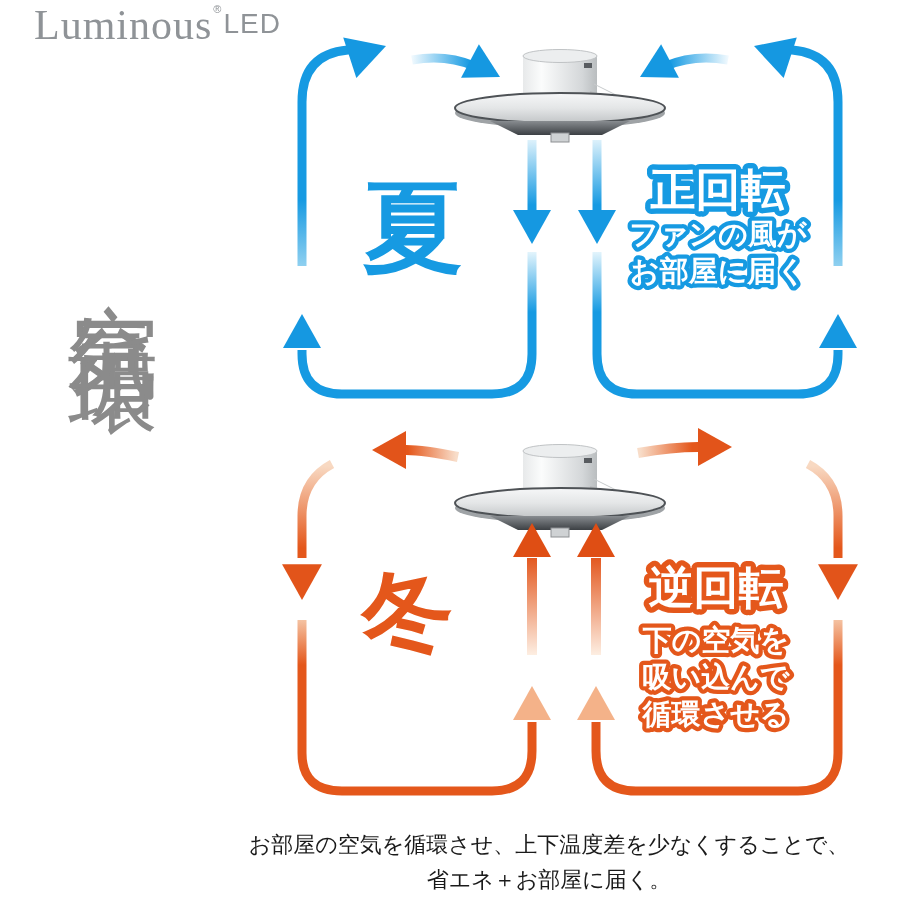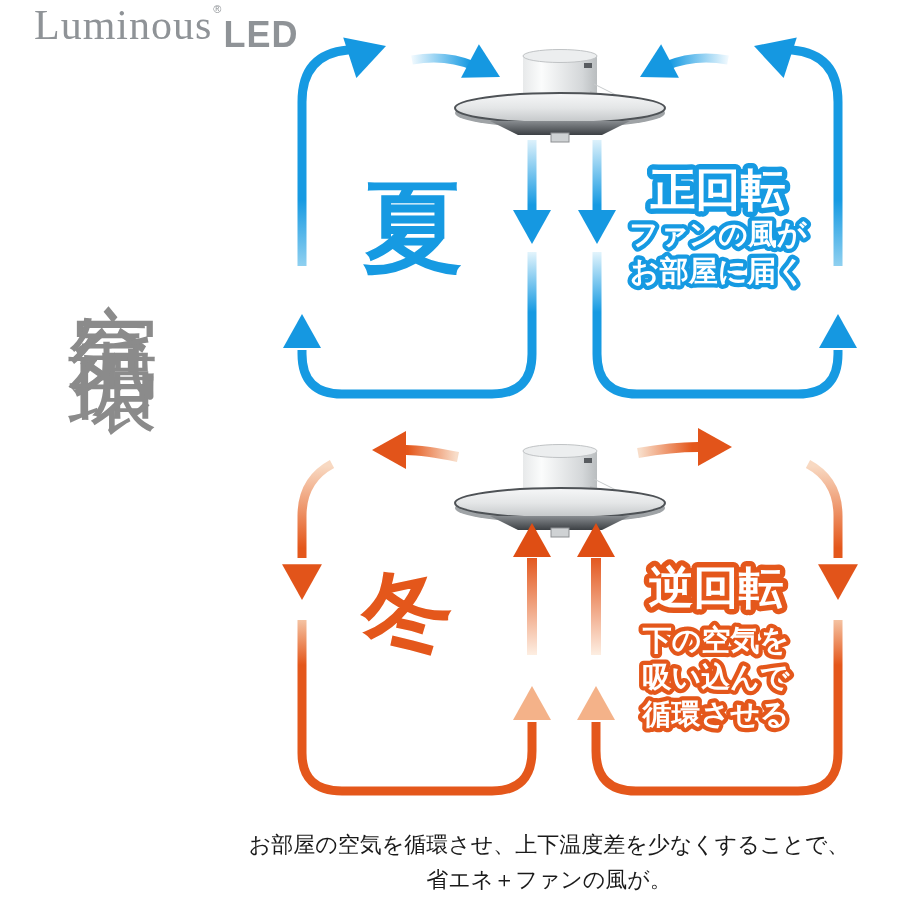--- a/index.html
+++ b/index.html
@@ -11,21 +11,21 @@
   .stage{position:absolute;inset:0;width:900px;height:900px;}
   .logo{
     position:absolute;left:34px;top:4px;display:flex;align-items:flex-start;
     color:var(--logo-gray,#8f9397);white-space:nowrap;
   }
   .logo-brand{
     font-family:"Liberation Serif",serif;font-size:42px;font-weight:normal;
     letter-spacing:1px;line-height:1;
   }
   .logo-reg{font-size:11px;line-height:1;margin:0 2px 0 1px;}
-  .logo-led{font-size:36px;font-weight:bold;line-height:1;margin-top:13px;letter-spacing:1px;}
+  .logo-led{font-size:28px;font-weight:normal;line-height:1;margin-top:6px;letter-spacing:1px;}
   .side-title{
     position:absolute;left:68px;top:230px;
     writing-mode:vertical-rl;text-orientation:upright;
     font-family:"Liberation Serif",serif;
     font-size:90px;line-height:1;letter-spacing:17px;
     color:var(--side-title-gray,#8b8b8b);
   }
   .season{
     position:absolute;width:150px;text-align:center;
     font-weight:bold;font-size:100px;line-height:1;
@@ -209,14 +209,14 @@
     <span class="logo-led">LED</span>
 </div>
 
 <div class="side-title">空気循環</div>
 
 <div class="season summer-season">夏</div>
 <div class="season winter-season">冬</div>
 
 <div class="footer">
   <div>お部屋の空気を循環させ、上下温度差を少なくすることで、</div>
-  <div>省エネ＋ファンの風が。</div>
+  <div>省エネ＋お部屋に届く。</div>
 </div>
 
 </body></html>

